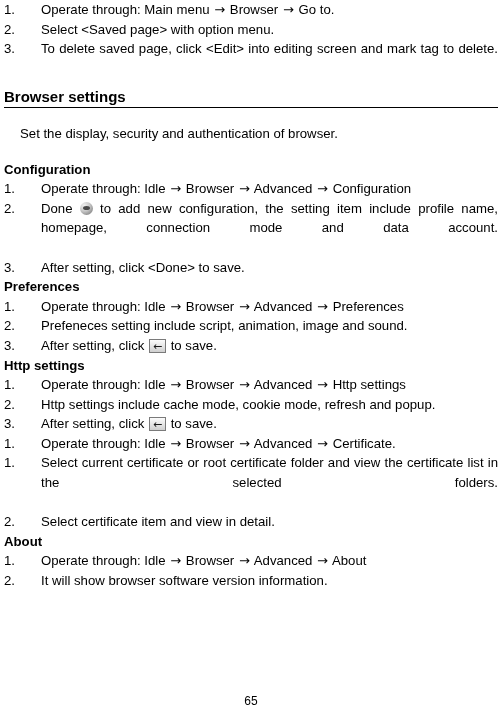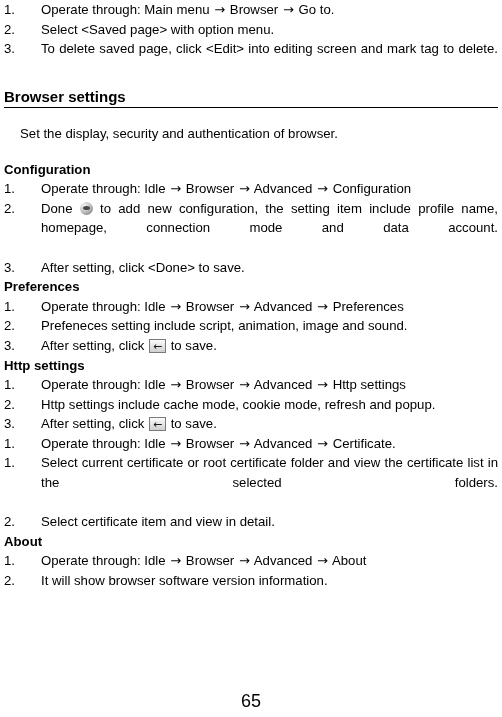--- a/index.html
+++ b/index.html
@@ -164,21 +164,21 @@
     padding: 0 1px;
   }
 
   
   .footer {
     position: absolute;
     left: 0;
     right: 0;
     bottom: 8px;
     text-align: center;
-    font-size: 18px;
+    font-size: 12px;
     line-height: 16px;
   }
 </style>
 </head>
 <body>
 
 <div class="page">
 
   <div class="li">
     <span class="num">1.</span>

